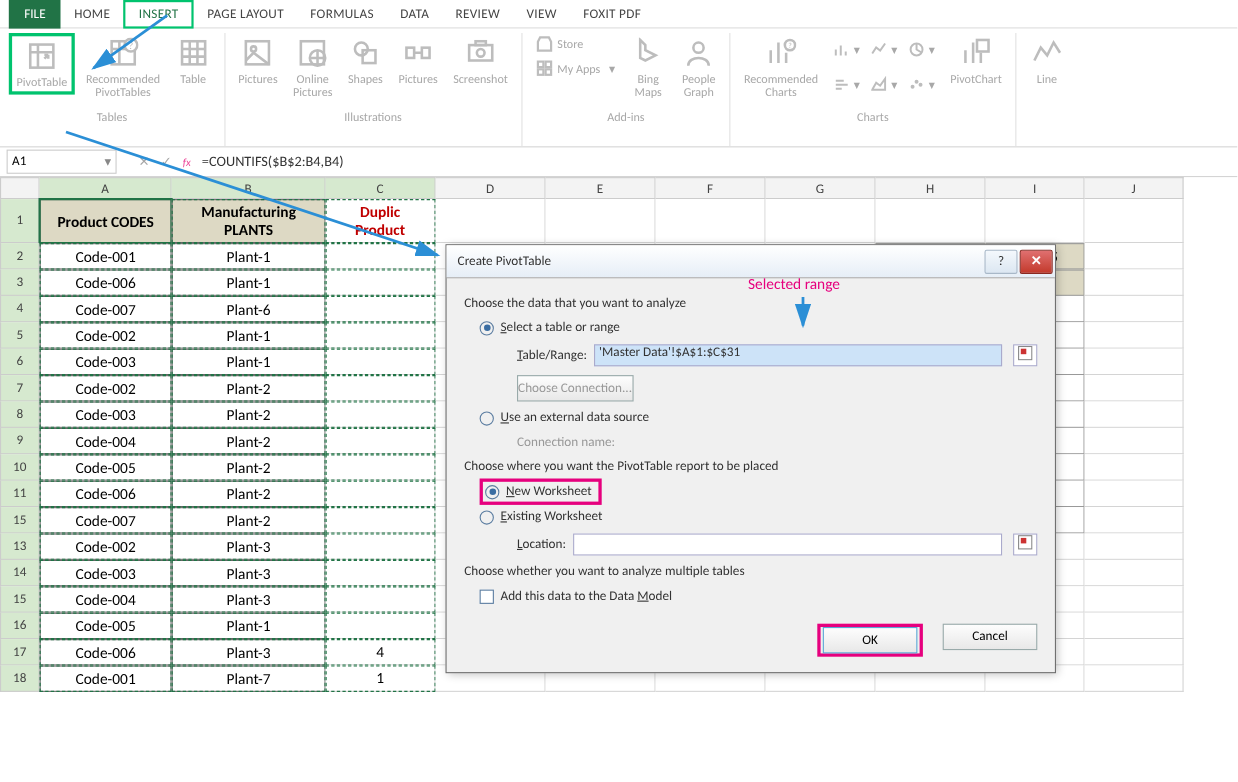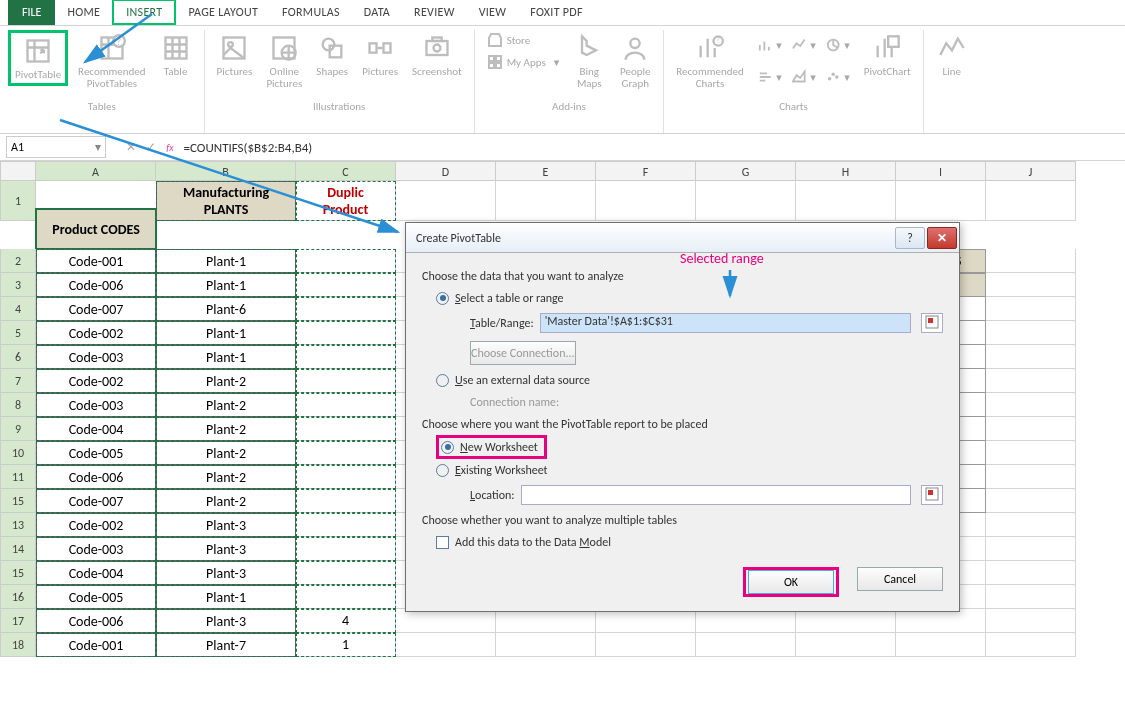--- a/index.html
+++ b/index.html
@@ -1,19 +1,19 @@
 <!DOCTYPE html>
 <html><head>
 <meta charset="utf-8">
 <style>
 * { box-sizing: border-box; margin: 0; padding: 0; font-family: "Segoe UI", Calibri, sans-serif; }
 body { background: #fff; width: 1125px; height: 711px; overflow: hidden; position: relative; }
 
 
-.tabs { display: flex; align-items: flex-end; height: 26px; border-bottom: 1px solid #d4d4d4; padding-left: 8px; }
+.tabs { display: flex; align-items: center; height: 26px; border-bottom: 1px solid #d4d4d4; padding-left: 8px; }
 .tab-file { background: #217346; color: #fff; font-size: 12px; padding: 5px 14px; height: 26px; display: flex; align-items: center; }
 .tab { color: #444; font-size: 12px; padding: 5px 12px; height: 26px; display: flex; align-items: center; cursor: pointer; letter-spacing: 0.3px;}
 .tab.active { color: #217346; }
 .tab-outline { border: 2px solid #00c36e; }
 
 
 .ribbon { display: flex; height: 108px; border-bottom: 1px solid #d4d4d4; background: #fff; padding: 4px 0 0 0; }
 .rgroup { display: flex; flex-direction: column; justify-content: space-between; align-items: center; padding: 0 8px; border-right: 1px solid #e1e1e1; }
 .rgroup:last-child { border-right: none; }
 .rrow { display: flex; gap: 6px; align-items: flex-start; }
@@ -42,21 +42,21 @@
 .rowh { width: 36px; border: 1px solid #ccc; border-top: none; background: #f3f3f3; text-align: center; font-size: 12px; color: #444; display: flex; align-items: center; justify-content: center; }
 .rowh.sel { background: #d6e9cf; }
 .cell { border-right: 1px solid #d4d4d4; border-bottom: 1px solid #d4d4d4; font-size: 14px; padding: 0 6px; display: flex; align-items: center; background: #fff; }
 .cell.header { background: #ddd9c4; font-weight: bold; justify-content: center; text-align: center; border: 0.5px solid #666; }
 .cell.data { border: 0.5px solid #666; justify-content: center; }
 .cell.dup-head { color: #c00000; font-weight: bold; justify-content: center; text-align: center; }
 .cell.pheader { background: #ddd9c4; font-weight: bold; justify-content: center; border: 0.5px solid #999; }
 .cell.rborder { border-right: 0.5px solid #999; }
 .cell.bborder { border-bottom: 0.5px solid #999; }
 .marching { outline: 1.5px dashed #217346; outline-offset: -1px; }
-.selcell { outline: 2px solid #217346; outline-offset: -1px; margin-top: 28px; }
+.selcell { outline: 2px solid #217346; outline-offset: -1px; }
 .cornerAll { width: 36px; height: 20px; border: 1px solid #ccc; background: #f3f3f3;}
 
 
 .dialog { position: absolute; top: 222px; left: 405px; width: 555px; background: #f0f0f0; border: 1px solid #707070; box-shadow: 2px 2px 8px rgba(0,0,0,0.25); font-size: 12px; color: #333; }
 .titlebar { background: linear-gradient(#fff,#e6eef7); height: 30px; display: flex; align-items: center; justify-content: space-between; padding: 0 2px 0 10px; border-bottom: 1px solid #b0b0b0; }
 .titlebar .t-title { font-size: 12px; }
 .t-btns { display: flex; }
 .t-btn { width: 30px; height: 22px; display: flex; align-items: center; justify-content: center; font-size: 12px; border: 1px solid #a8b8c8; background: linear-gradient(#f4f8fc,#dce7f2); margin-left: 2px; border-radius: 2px; cursor: pointer;}
 .t-close { background: linear-gradient(#e07070,#c33a2c); color: #fff; border-color: #8a2820;}
 .dbody { padding: 12px 16px 14px 16px; }

